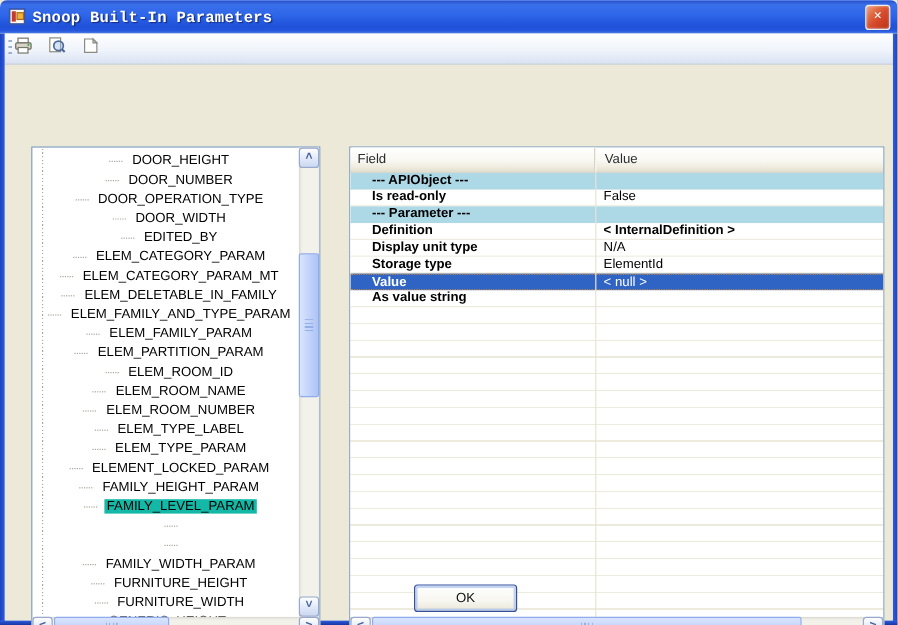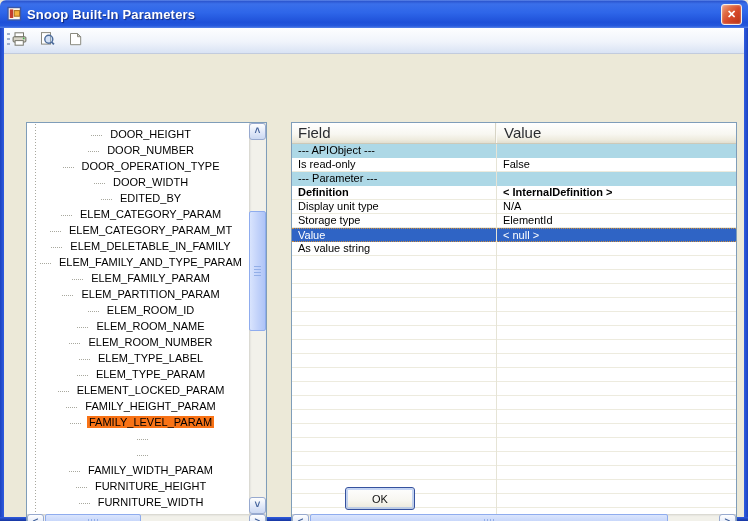--- a/index.html
+++ b/index.html
@@ -5,21 +5,21 @@
   * { margin:0; padding:0; box-sizing:border-box; }
   html,body { background:#9aa5b8; }
   body { font-family:"Liberation Sans", sans-serif; }
   .stage { position:relative; width:748px; height:521px; overflow:hidden; background:#ECE9D8; }
 
   
   .titlebar {
     position:absolute; left:0; top:0; right:0; height:28px;
     background:linear-gradient(180deg,#6F97F2 0%,#2B55CE 4%,#3A6FEA 14%,#2E66E9 45%,#1E50D8 80%,#2458DD 92%,#5581E8 100%);
     border-radius:6px 6px 0 0;
-    display:flex; align-items:center;
+    display:flex; align-items:center;font-family:Liberation Mono, monospace;
   }
   .border-left  { position:absolute; left:0; top:28px; bottom:0; width:4px; background:linear-gradient(90deg,#1C43C0,#2F5CE0); }
   .border-right { position:absolute; right:0; top:28px; bottom:0; width:4px; background:linear-gradient(270deg,#1C43C0,#2F5CE0); }
   .border-bottom{ position:absolute; left:0; right:0; bottom:0; height:4px; background:linear-gradient(180deg,#2F5CE0,#16359F); }
 
   .app-icon { width:16px; height:16px; margin:0 4px 0 7px; flex:none; }
   .title-text {
     color:#fff; font-size:13px; font-weight:bold; letter-spacing:.2px;
     text-shadow:1px 1px 1px rgba(0,0,40,.55); white-space:nowrap;
   }
@@ -65,21 +65,21 @@
   .tree-items::before {
     content:""; position:absolute; left:8px; top:0; bottom:0; width:1px;
     background:repeating-linear-gradient(180deg,#A8A89E 0 1px,transparent 1px 3px);
   }
   .titem { height:16px; line-height:16px; white-space:nowrap; font-size:11px; color:#000;text-align:center; }
   .tconn {
     display:inline-block; width:11px; height:0; margin-left:8px;
     border-top:1px dotted #A8A89E; vertical-align:middle;
   }
   .tlabel { margin-left:3px; padding:0 2px; }
-  .tlabel.selected { background:#f97316; }
+  .tlabel.selected { background:#14b8a6; }
 
   
   .sb-btn {
     position:absolute; width:17px; height:17px;
     background:linear-gradient(180deg,#FEFEFE 0%,#E3EAF9 50%,#CBD8F2 100%);
     border:1px solid #97A9CF; border-radius:3px;
     color:#44639C; font-size:10px; font-weight:bold; line-height:14px; text-align:center;
   }
   .vscroll {
     position:absolute; top:0; right:0; bottom:17px; width:17px;
@@ -113,43 +113,43 @@
   }
 
   
   .grid-panel {
     position:absolute; left:287px; top:68px; width:446px; height:410px;
     background:#fff; border:1px solid #7F9DB9;
   }
   .grid-header {
     position:absolute; left:0; top:0; right:0; height:21px;
     background:linear-gradient(180deg,#FFFFFF 0%,#F8F7F1 55%,#EFECDF 82%,#E2DFD0 100%);
-    border-bottom:1px solid #CCC9B8; font-size:15px; color:#2a2c30;
+    border-bottom:1px solid #CCC9B8; font-size:11px; color:#2a2c30;
   }
   .hcol { position:absolute; top:0; height:20px; line-height:20px; }
   .hcol.field { left:0; width:204px; padding-left:6px; border-right:1px solid #D7D4C5; box-shadow:1px 0 0 #FBFAF5; }
   .hcol.value { left:205px; right:0; padding-left:7px; }
   .grid-rows {
     position:absolute; left:0; top:21px; right:0; bottom:17px; overflow:hidden;
     background:repeating-linear-gradient(180deg,#fff 0 13px,#EDEBDE 13px 14px);
   }
   .grow { display:flex; height:14px; line-height:13px; font-size:11px; background:#fff; border-bottom:1px solid #EDEBDE; }
-  .gf { flex:none; width:204px; padding-left:6px; overflow:hidden; white-space:nowrap; }
+  .gf { flex:none; width:204px; padding-left:18px; overflow:hidden; white-space:nowrap;font-weight:bold; }
   .gv { flex:1; padding-left:7px; overflow:hidden; white-space:nowrap; }
   .grow.category { background:#ADD8E6; border-bottom-color:#ADD8E6; }
   .grow.bold { font-weight:bold;justify-content:center; }
   .grow.selected {
     background:#2F64C5; color:#fff;
     border-top:1px dotted #CE8E3C; border-bottom:1px dotted #CE8E3C;
   }
   .col-line { position:absolute; left:204px; top:21px; bottom:17px; width:1px; background:#E6E4D6; pointer-events:none; }
 
   
   .ok-btn {
-    position:absolute; left:345px; top:487px; width:70px; height:23px;
+    position:absolute; left:345px; top:487px; width:86px; height:23px;
     border:1px solid #35519E; border-radius:3px;
     background:linear-gradient(180deg,#FEFEFE 0%,#F7F6F0 60%,#EDEAD E 100%);
     background:linear-gradient(180deg,#FEFEFE 0%,#F7F6F0 60%,#EAE7D9 100%);
     box-shadow:inset 0 0 0 2px rgba(150,178,235,.55);
     font-family:"Liberation Sans", sans-serif; font-size:11px; color:#111; text-align:center;
   }
 </style>
 </head>
 <body>
 

